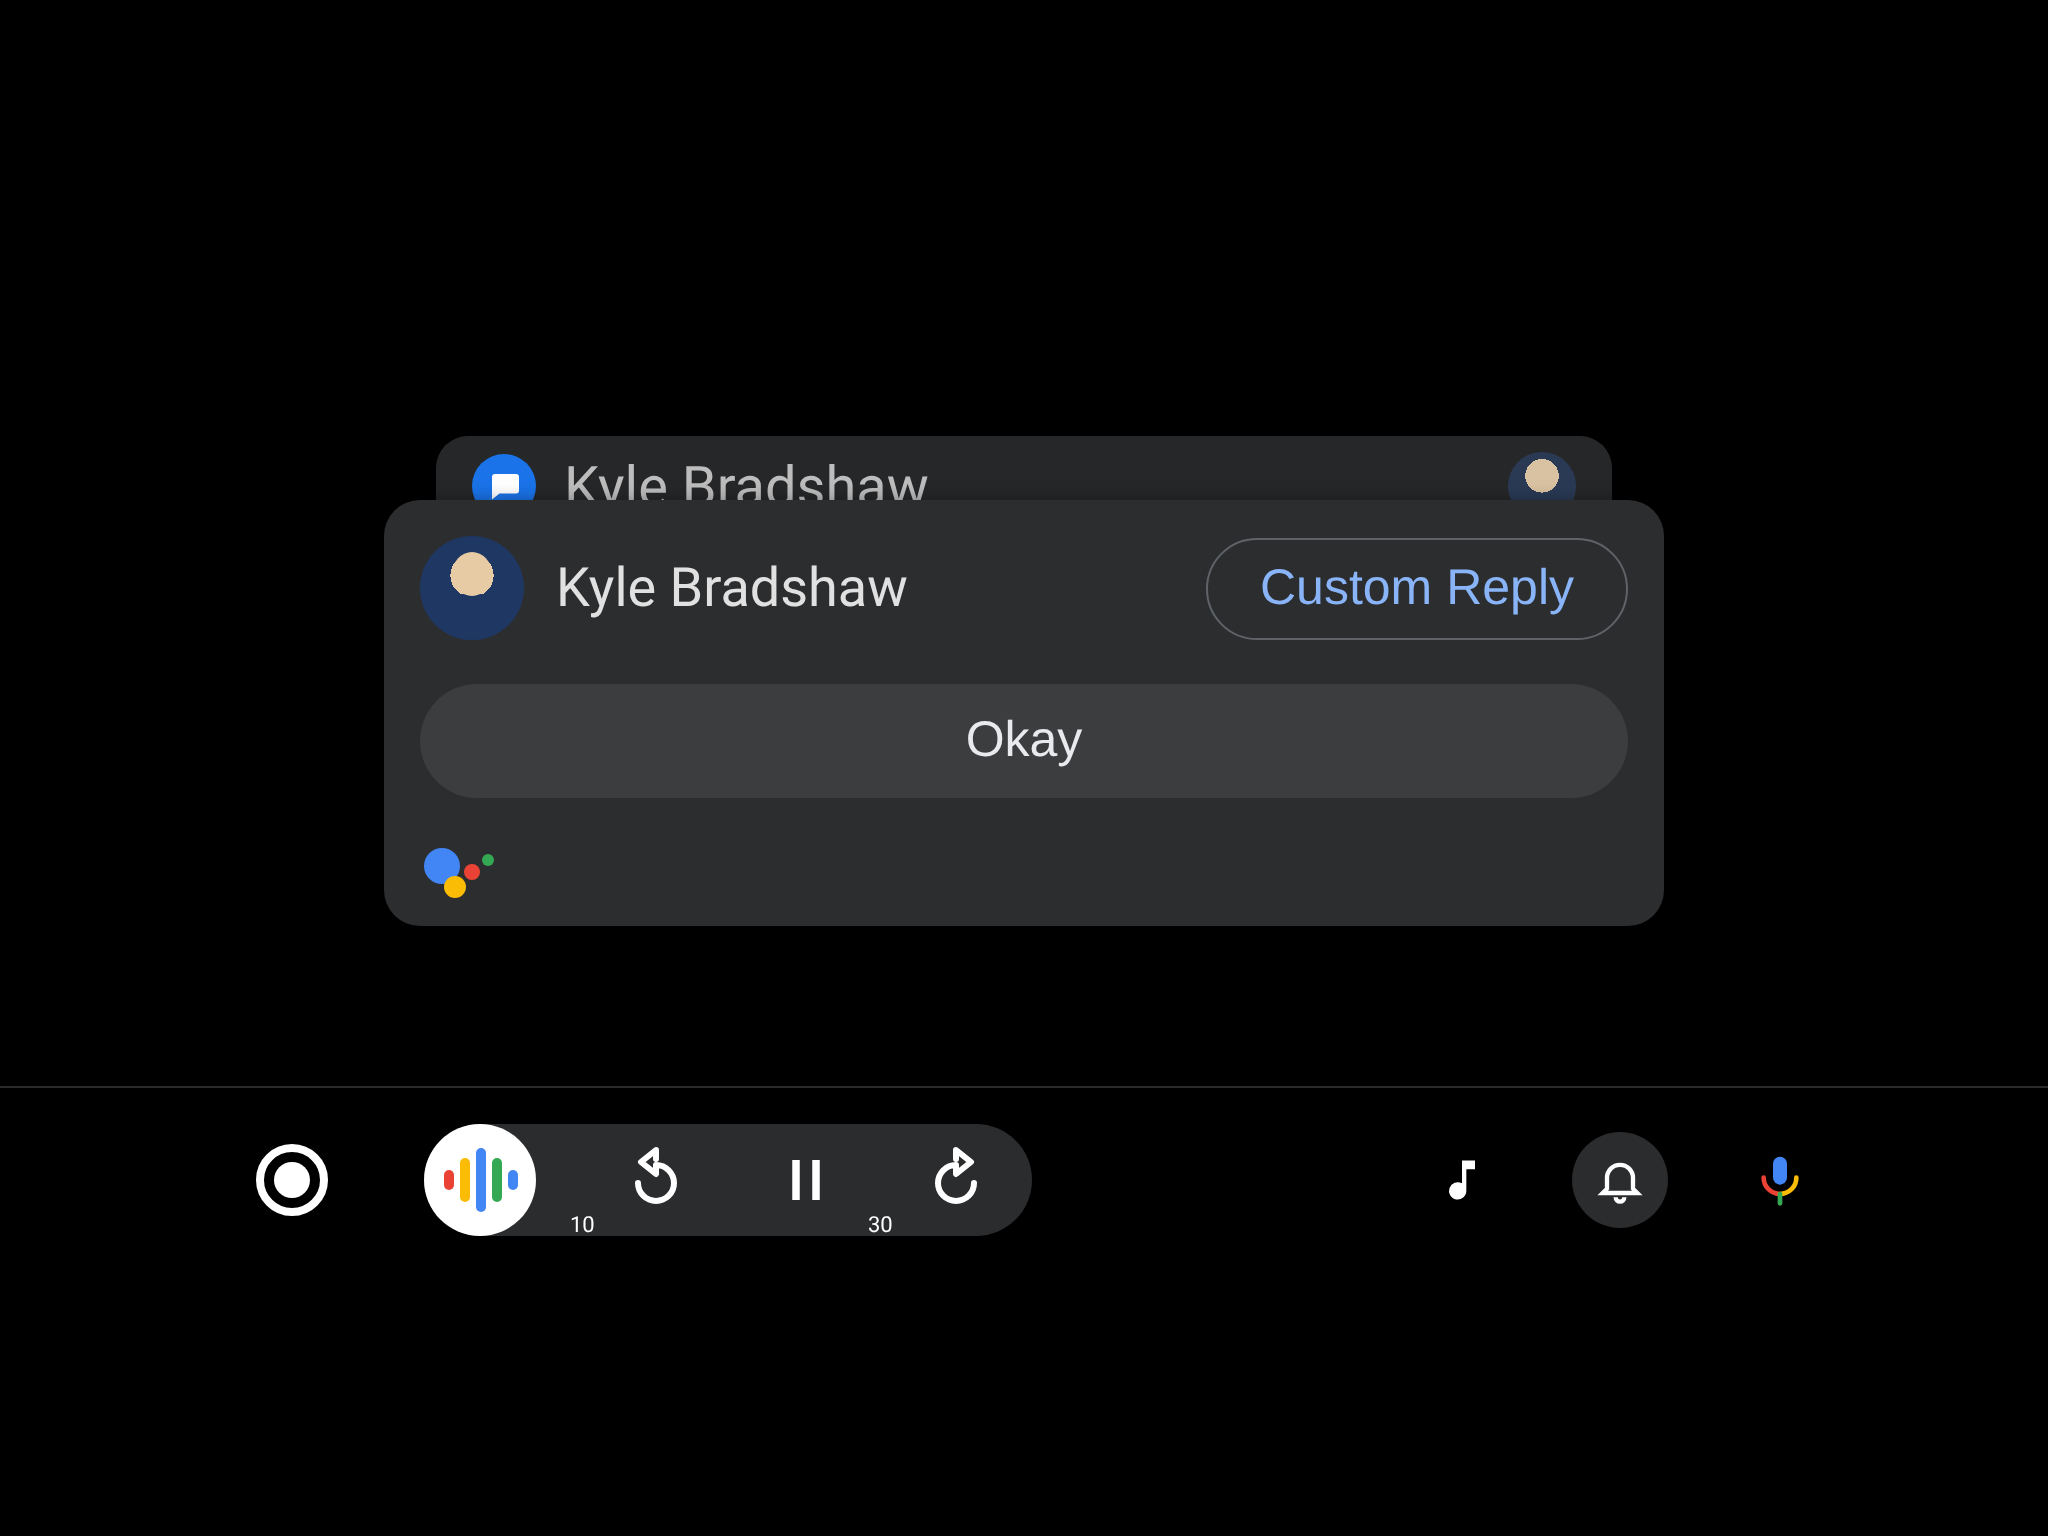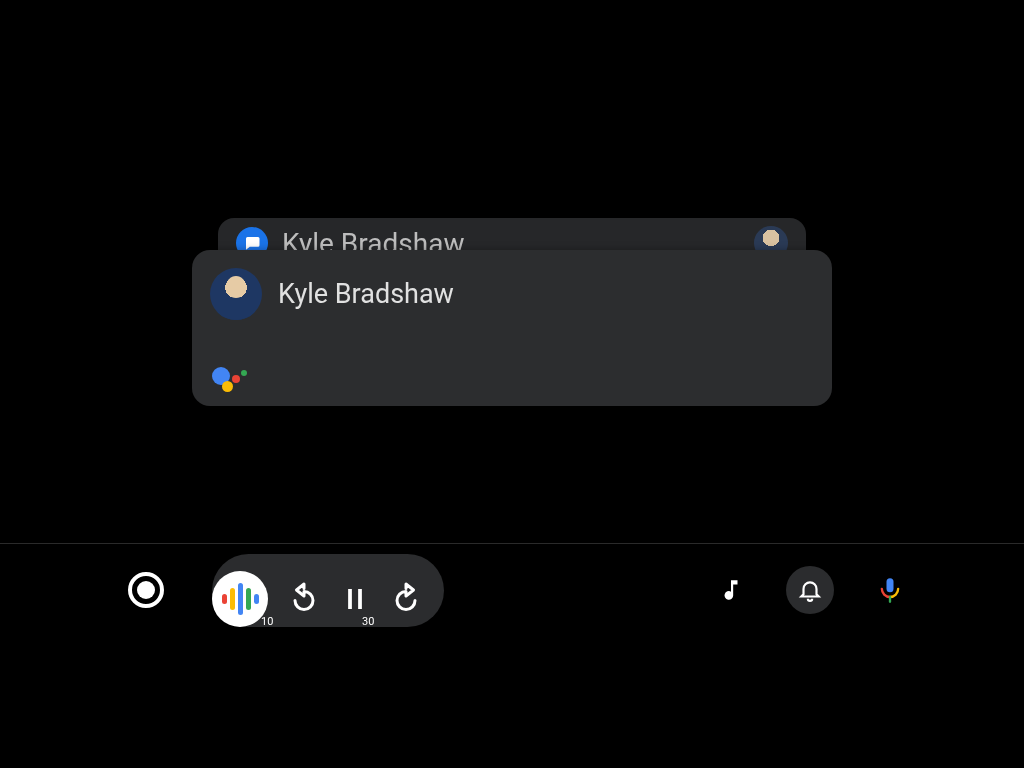--- a/index.html
+++ b/index.html
@@ -132,22 +132,22 @@
     display:flex; align-items:center; justify-content:center;
   }
   .home-ring .inner { width: 18px; height: 18px; border-radius:50%; background:#fff; }
 
   .media-cluster {
     margin-left: 48px;
     display:flex; align-items:center;
     background:#2b2c2e;
     border-radius: 999px;
     height: 56px;
-    padding: 17px 20px 0 0;
-    gap: 18px;
+    padding: 0 20px 0 0;
+    gap: 42px;
   }
   .podcasts-chip {
     width:56px; height:56px; border-radius:50%; background:#fff;
     display:flex; align-items:center; justify-content:center;
   }
   .podcasts-bars { display:flex; align-items:center; gap:3px; }
   .podcasts-bars span { width:5px; border-radius:3px; display:block; }
   .pb1{height:10px;background:#EA4335}
   .pb2{height:22px;background:#FBBC05}
   .pb3{height:32px;background:#4285F4}
@@ -176,22 +176,24 @@
         </svg>
     </div>
     <span class="name">Kyle Bradshaw</span>
     <div class="avatar-sm"></div>
   </div>
 
   <div class="card">
     <div class="card-header">
       <div class="avatar"></div>
       <div class="sender-name">Kyle Bradshaw</div>
+      <button class="custom-reply">Custom Reply</button>
     </div>
     <div class="replies">
+      <button class="reply-btn">Okay</button>
     </div>
     <div class="assistant-logo">
       <span class="dot blue"></span>
       <span class="dot red"></span>
       <span class="dot yellow"></span>
       <span class="dot green"></span>
     </div>
   </div>
 
   <div class="divider"></div>

